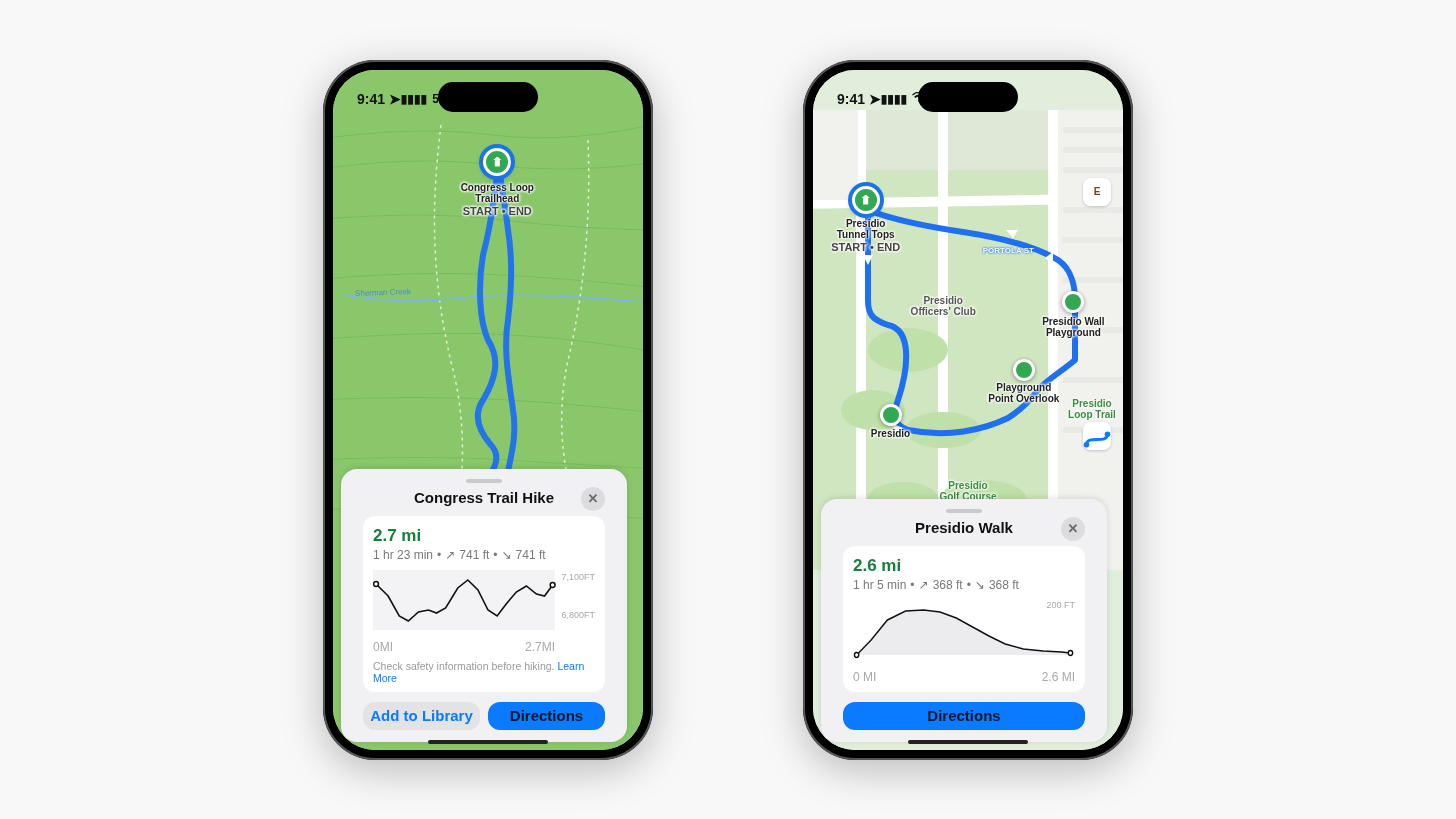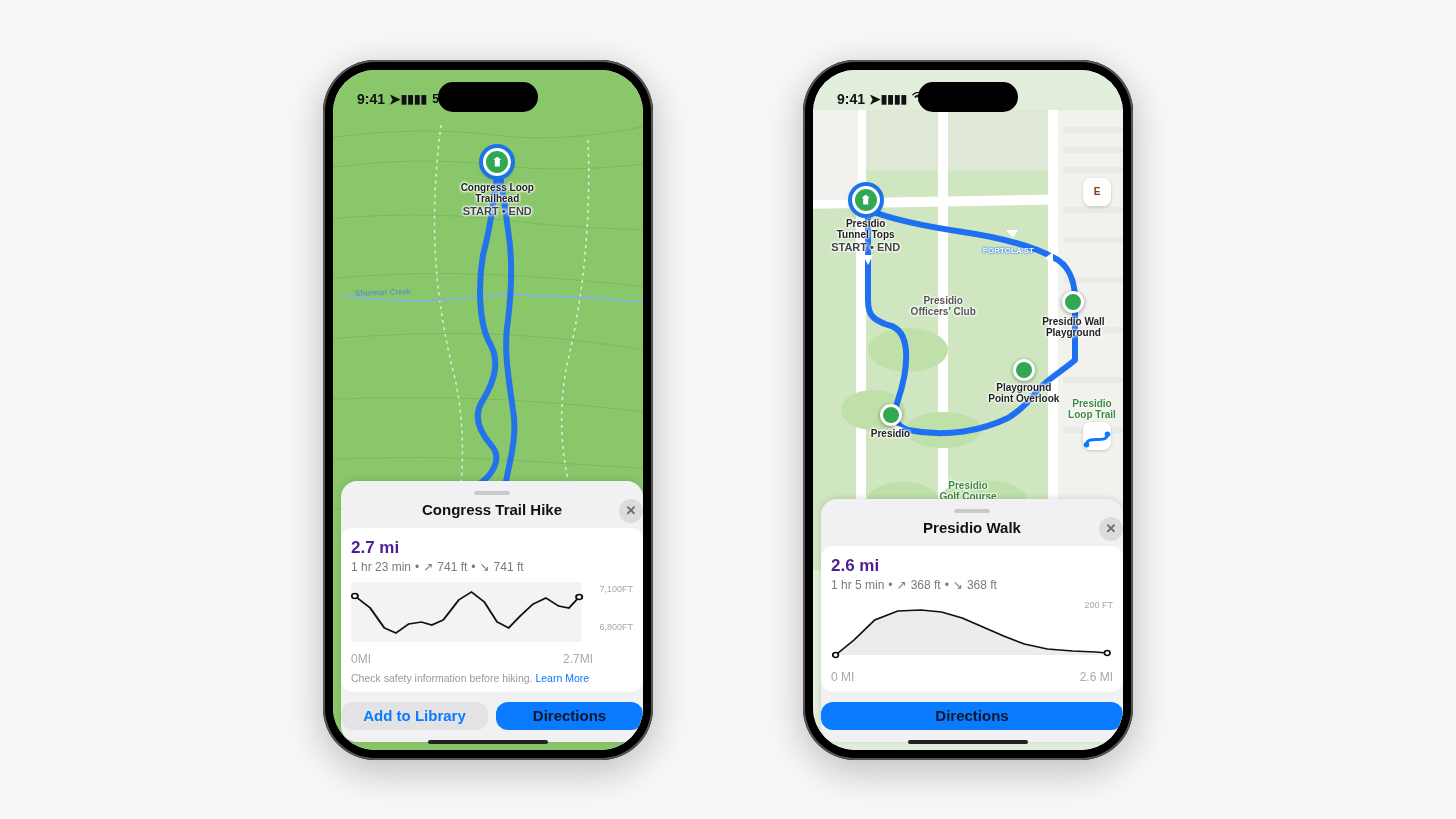--- a/index.html
+++ b/index.html
@@ -116,24 +116,24 @@
     bottom: 300px; right: 12px;
     width: 28px; height: 28px;
     border-radius: 8px;
     background: rgba(255,255,255,.95);
     display: flex; align-items: center; justify-content: center;
     font-size: 14px; color: #0a7aff;
     box-shadow: 0 1px 3px rgba(0,0,0,.2);
   }
   .card {
     position: absolute;
-    left: 8px; right: 0; bottom: 8px;
+    left: 8px; right: 16px; bottom: 8px;
     background: #f1f1f3;
     border-radius: 16px;
-    padding: 10px 0 12px;
+    padding: 10px 22px 12px;
     box-shadow: 0 -1px 6px rgba(0,0,0,.12);
   }
   .card-handle {
     width: 36px; height: 4px;
     background: #c9c9cc;
     border-radius: 2px;
     margin: 0 auto 6px;
   }
   .card-header {
     display: flex;
@@ -160,21 +160,21 @@
   }
   .stats-box {
     background: #fff;
     border-radius: 12px;
     padding: 10px 10px 8px;
     margin-bottom: 10px;
   }
   .distance {
     font-size: 17px;
     font-weight: 700;
-    color: #4c1d95;
+    color: #15803d;
   }
   .subline {
     font-size: 12px;
     color: #7a7a7e;
     margin-top: 2px;
     display: flex;
     flex-wrap: wrap;
     gap: 4px;
     align-items: center;
   }

